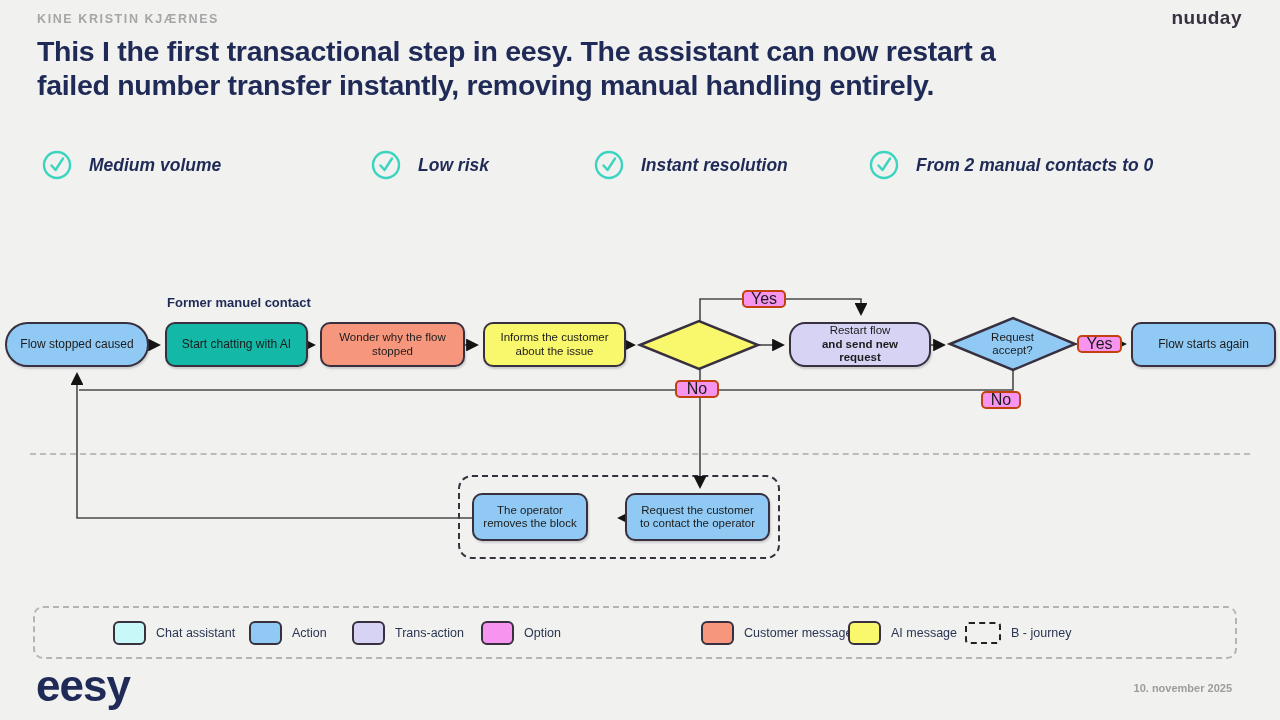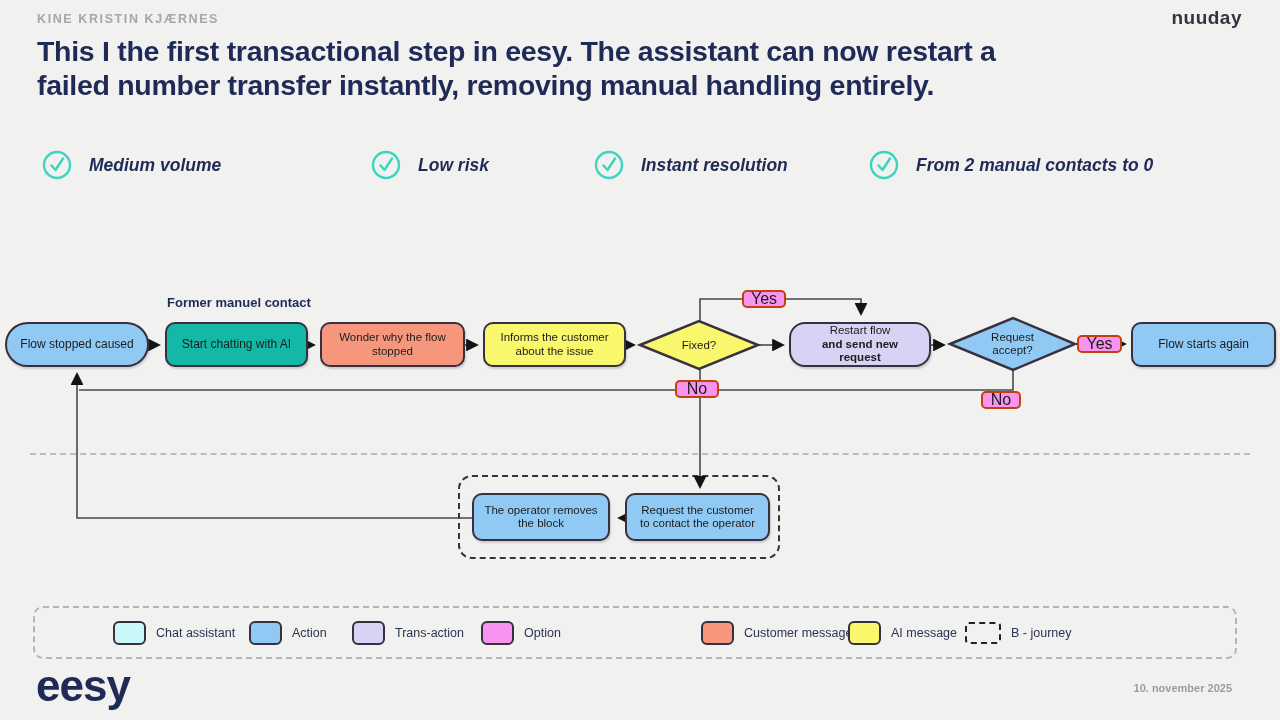--- a/index.html
+++ b/index.html
@@ -30,21 +30,21 @@
           border:2px solid #38303f; border-radius:10px; font-size:11.5px; line-height:13.5px; color:#1c1c1c;
           padding:3px 8px; box-shadow:1px 2px 2px rgba(40,35,50,0.18); }
   .row1 { top:322px; height:45px; }
   .n-flowstopped { left:5px;   width:144px; border-radius:23px; background:#90c9f3; font-size:12px; }
   .n-startchat   { left:165px; width:143px; background:#14b8a6; font-size:12px; }
   .n-wonder      { left:320px; width:145px; background:#f6977d; }
   .n-informs     { left:483px; width:143px; background:#f9f76b; }
   .n-restart     { left:789px; width:142px; background:#d7d3f5; flex-direction:column;border-radius:16px; }
   .n-restart .b  { font-weight:bold; max-width:100px; }
   .n-flowstarts  { left:1131px; width:145px; background:#90c9f3; font-size:12px; }
-  .n-operator    { left:472px; top:493px; width:138px; height:48px; background:#90c9f3; }
+  .n-operator    { left:472px; top:493px; width:116px; height:48px; background:#90c9f3; }
   .n-reqcust     { left:625px; top:493px; width:145px; height:48px; background:#90c9f3; padding:3px 10px; }
 
   
   .dtext { position:absolute; z-index:3; display:flex; align-items:center; justify-content:center; text-align:center;
            font-size:11.5px; line-height:13px; color:#1c1c1c; pointer-events:none; }
   .d-fixed { left:640px; top:321px; width:118px; height:48px; }
   .d-accept{ left:950px; top:318px; width:125px; height:52px; padding:0 26px; }
 
   
   .flow-label { position:absolute; left:166px; top:295px; width:146px; text-align:center; font-size:13px; font-weight:bold; color:#1f2a56; z-index:3; }
@@ -153,21 +153,20 @@
   <div class="node row1 n-informs">Informs the customer about the issue</div>
   <div class="node row1 n-wonder">Wonder why the flow stopped</div>
   <div class="node row1 n-restart">
     <span>Restart flow</span>
     <span class="b">and send new request</span>
   </div>
   <div class="node row1 n-flowstarts">Flow starts again</div>
   <div class="node n-operator">The operator removes the block</div>
   <div class="node n-reqcust">Request the customer to contact the operator</div>
 
-  <div class="dtext d-fixed">Fixed?</div>
   <div class="dtext d-accept">Request accept?</div>
 
   <div class="chip c-yestop">Yes</div>
   <div class="chip c-yesacc">Yes</div>
   <div class="chip c-nofix">No</div>
   <div class="chip c-noacc">No</div>
 
   <div class="legend">
     <div class="litem li0">
         <span class="swatch sw0"></span>

